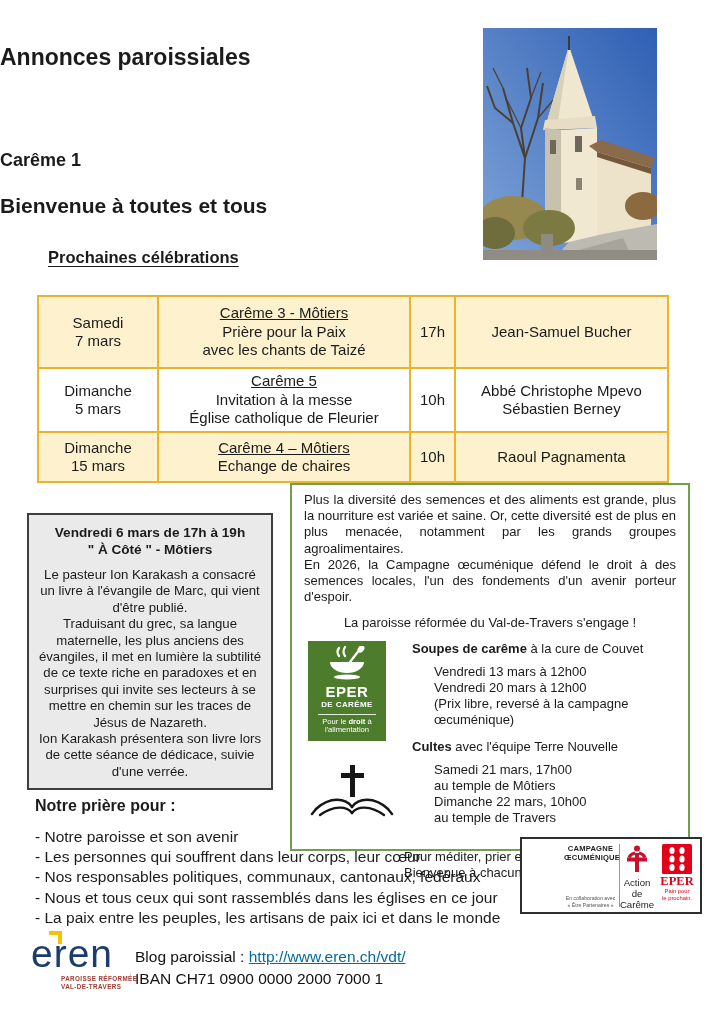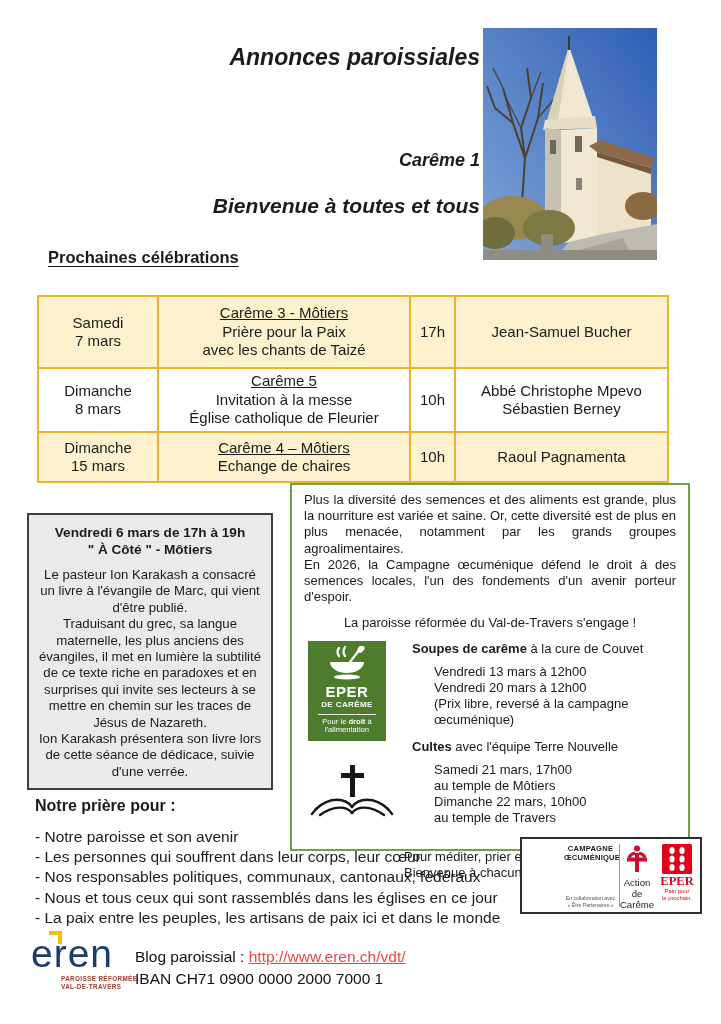--- a/index.html
+++ b/index.html
@@ -1,20 +1,20 @@
 <!DOCTYPE html>
 <html><head>
 <meta charset="utf-8">
 <style>
   html,body{margin:0;padding:0;background:#ffffff;}
   body{font-family:"Liberation Sans",sans-serif;color:#1b1b1b;}
   .page{position:relative;width:721px;height:1024px;background:#ffffff;overflow:hidden;}
 
   
-  .h-line{position:absolute;left:0;width:480px;text-align:right;font-weight:bold;font-style:italic;}
+  .h-line{position:absolute;left:0;width:480px;text-align:left;font-weight:bold;}
   .h-title{top:44px;font-size:23px;}
   .h-date{top:104px;font-size:18px;}
   .h-date sup{font-size:11px;}
   .h-season{top:150px;font-size:18px;}
   .h-welcome{top:194px;font-size:21px;}
   .section-head{position:absolute;left:48px;top:248px;font-size:16.5px;font-weight:bold;text-decoration:underline;text-underline-offset:3px;}
 
   .photo{position:absolute;left:483px;top:28px;width:174px;height:232px;}
 
   
@@ -68,21 +68,21 @@
   .p-eper{width:50px;display:flex;flex-direction:column;align-items:center;padding-top:5px;}
   .p-eper-name{font-size:12.5px;font-weight:bold;color:#e2001a;line-height:13px;margin-top:1px;font-family:"Liberation Serif",serif;}
   .p-eper-tag{font-size:5.8px;color:#e2001a;line-height:6.6px;text-align:center;}
 
   
   .eren{position:absolute;left:31px;top:934px;}
   .eren-word{position:relative;font-size:39px;line-height:40px;color:#1d3c6b;letter-spacing:1px;}
   .eren-accent{position:absolute;left:16px;top:-4px;}
   .eren-sub{font-size:6.3px;font-weight:bold;color:#a13b30;letter-spacing:.4px;line-height:7.5px;margin:1px 0 0 30px;}
   .blog{position:absolute;left:135px;top:946px;font-size:15.5px;line-height:21.5px;color:#111;}
-  .blog a{color:#ef4444;}
+  .blog a{color:#0369a1;}
 </style>
 </head>
 <body>
 
 <div class="page">
 
   <div class="h-line h-title">Annonces paroissiales</div>
   <div class="h-line h-season">Carême 1</div>
   <div class="h-line h-welcome">Bienvenue à toutes et tous</div>
 
@@ -152,21 +152,21 @@
             <div>avec les chants de Taizé</div>
           </td>
       <td>17h</td>
       <td>
             <div>Jean-Samuel Bucher</div>
           </td>
     </tr>
     <tr class="r2">
       <td>
             <div>Dimanche</div>
-            <div>8 mars</div>
+            <div>5 mars</div>
           </td>
       <td>
             <div class="evt-title">Carême 5</div>
             <div>Invitation à la messe</div>
             <div>Église catholique de Fleurier</div>
           </td>
       <td>10h</td>
       <td>
             <div>Abbé Christophe Mpevo</div>
             <div>Sébastien Berney</div>

